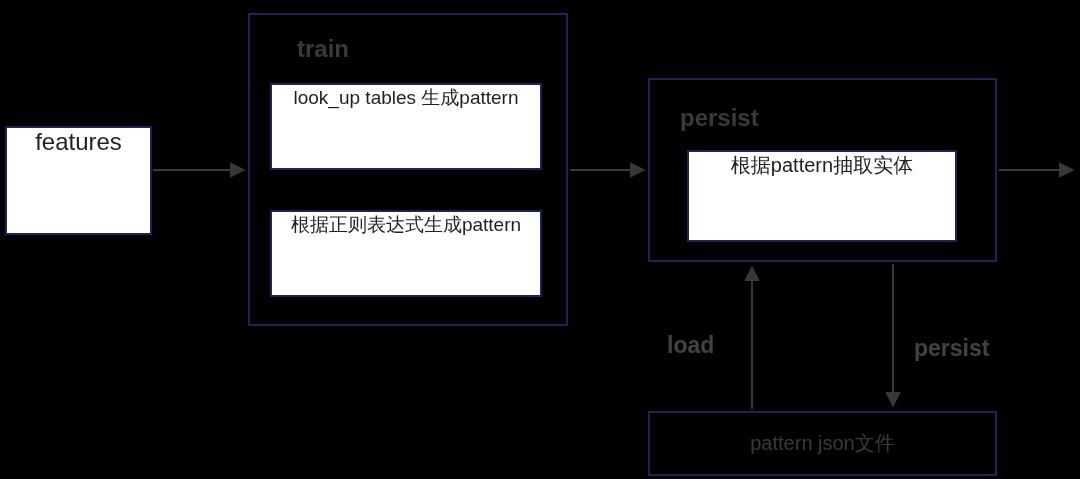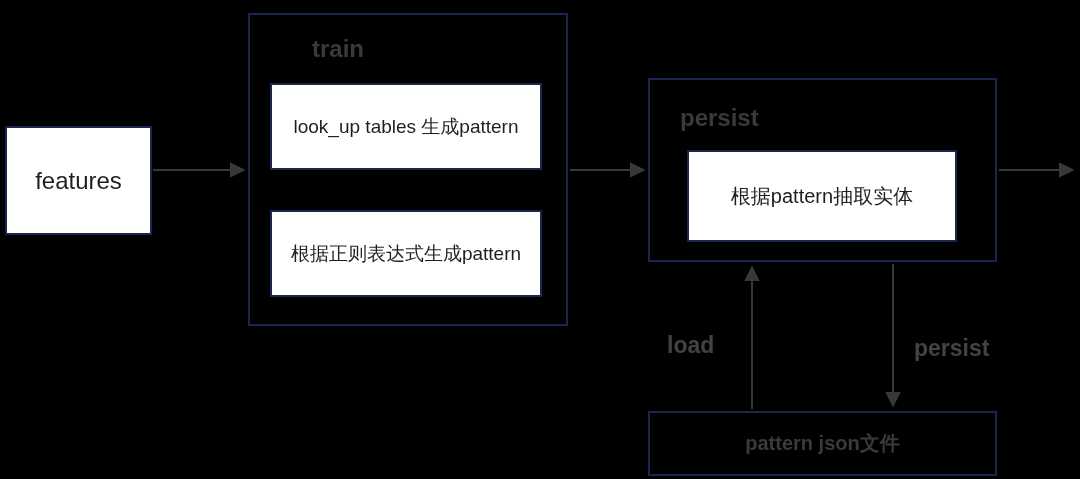--- a/index.html
+++ b/index.html
@@ -16,53 +16,52 @@
     font-family: "Liberation Sans", "DejaVu Sans", sans-serif;
   }
   .node {
     position: absolute;
     box-sizing: border-box;
     border: 2px solid #1b2553;
   }
   .node.white {
     background: #ffffff;
     display: flex;
-    align-items: center;
     justify-content: center;
     color: #1f1f1f;
   }
   .node.black {
     background: #000000;
   }
   .group-title {
     position: absolute;
     font-weight: bold;
     font-size: 24px;
     color: #3a3a3a;
     white-space: nowrap;
   }
   .features-box {
     left: 5px; top: 126px; width: 147px; height: 109px;
     font-size: 24px;
   }
   .train-box {
     left: 248px; top: 13px; width: 320px; height: 313px;
   }
-  .train-title { left: 62px; top: 20px; }
+  .train-title { left: 47px; top: 20px; }
   .step-a { left: 270px; top: 83px; width: 272px; height: 87px; font-size: 19px; }
   .step-b { left: 270px; top: 210px; width: 272px; height: 87px; font-size: 19px; }
   .process-box {
     left: 648px; top: 78px; width: 349px; height: 184px;
   }
   .process-title { left: 30px; top: 24px; }
   .step-c { left: 687px; top: 150px; width: 270px; height: 92px; font-size: 20px; }
   .pattern-box {
     left: 648px; top: 411px; width: 349px; height: 65px;
     display: flex; align-items: center; justify-content: center;
-    font-size: 20px; font-weight: bold; color: #3a3a3a;
+    font-size: 20px; font-weight: normal; color: #3a3a3a;
   }
   .edge-label {
     position: absolute;
     font-weight: bold;
     font-size: 23px;
     color: #434343;
     white-space: nowrap;
     margin-top: 21px;
   }
   .label-load { left: 667px; top: 311px; }

